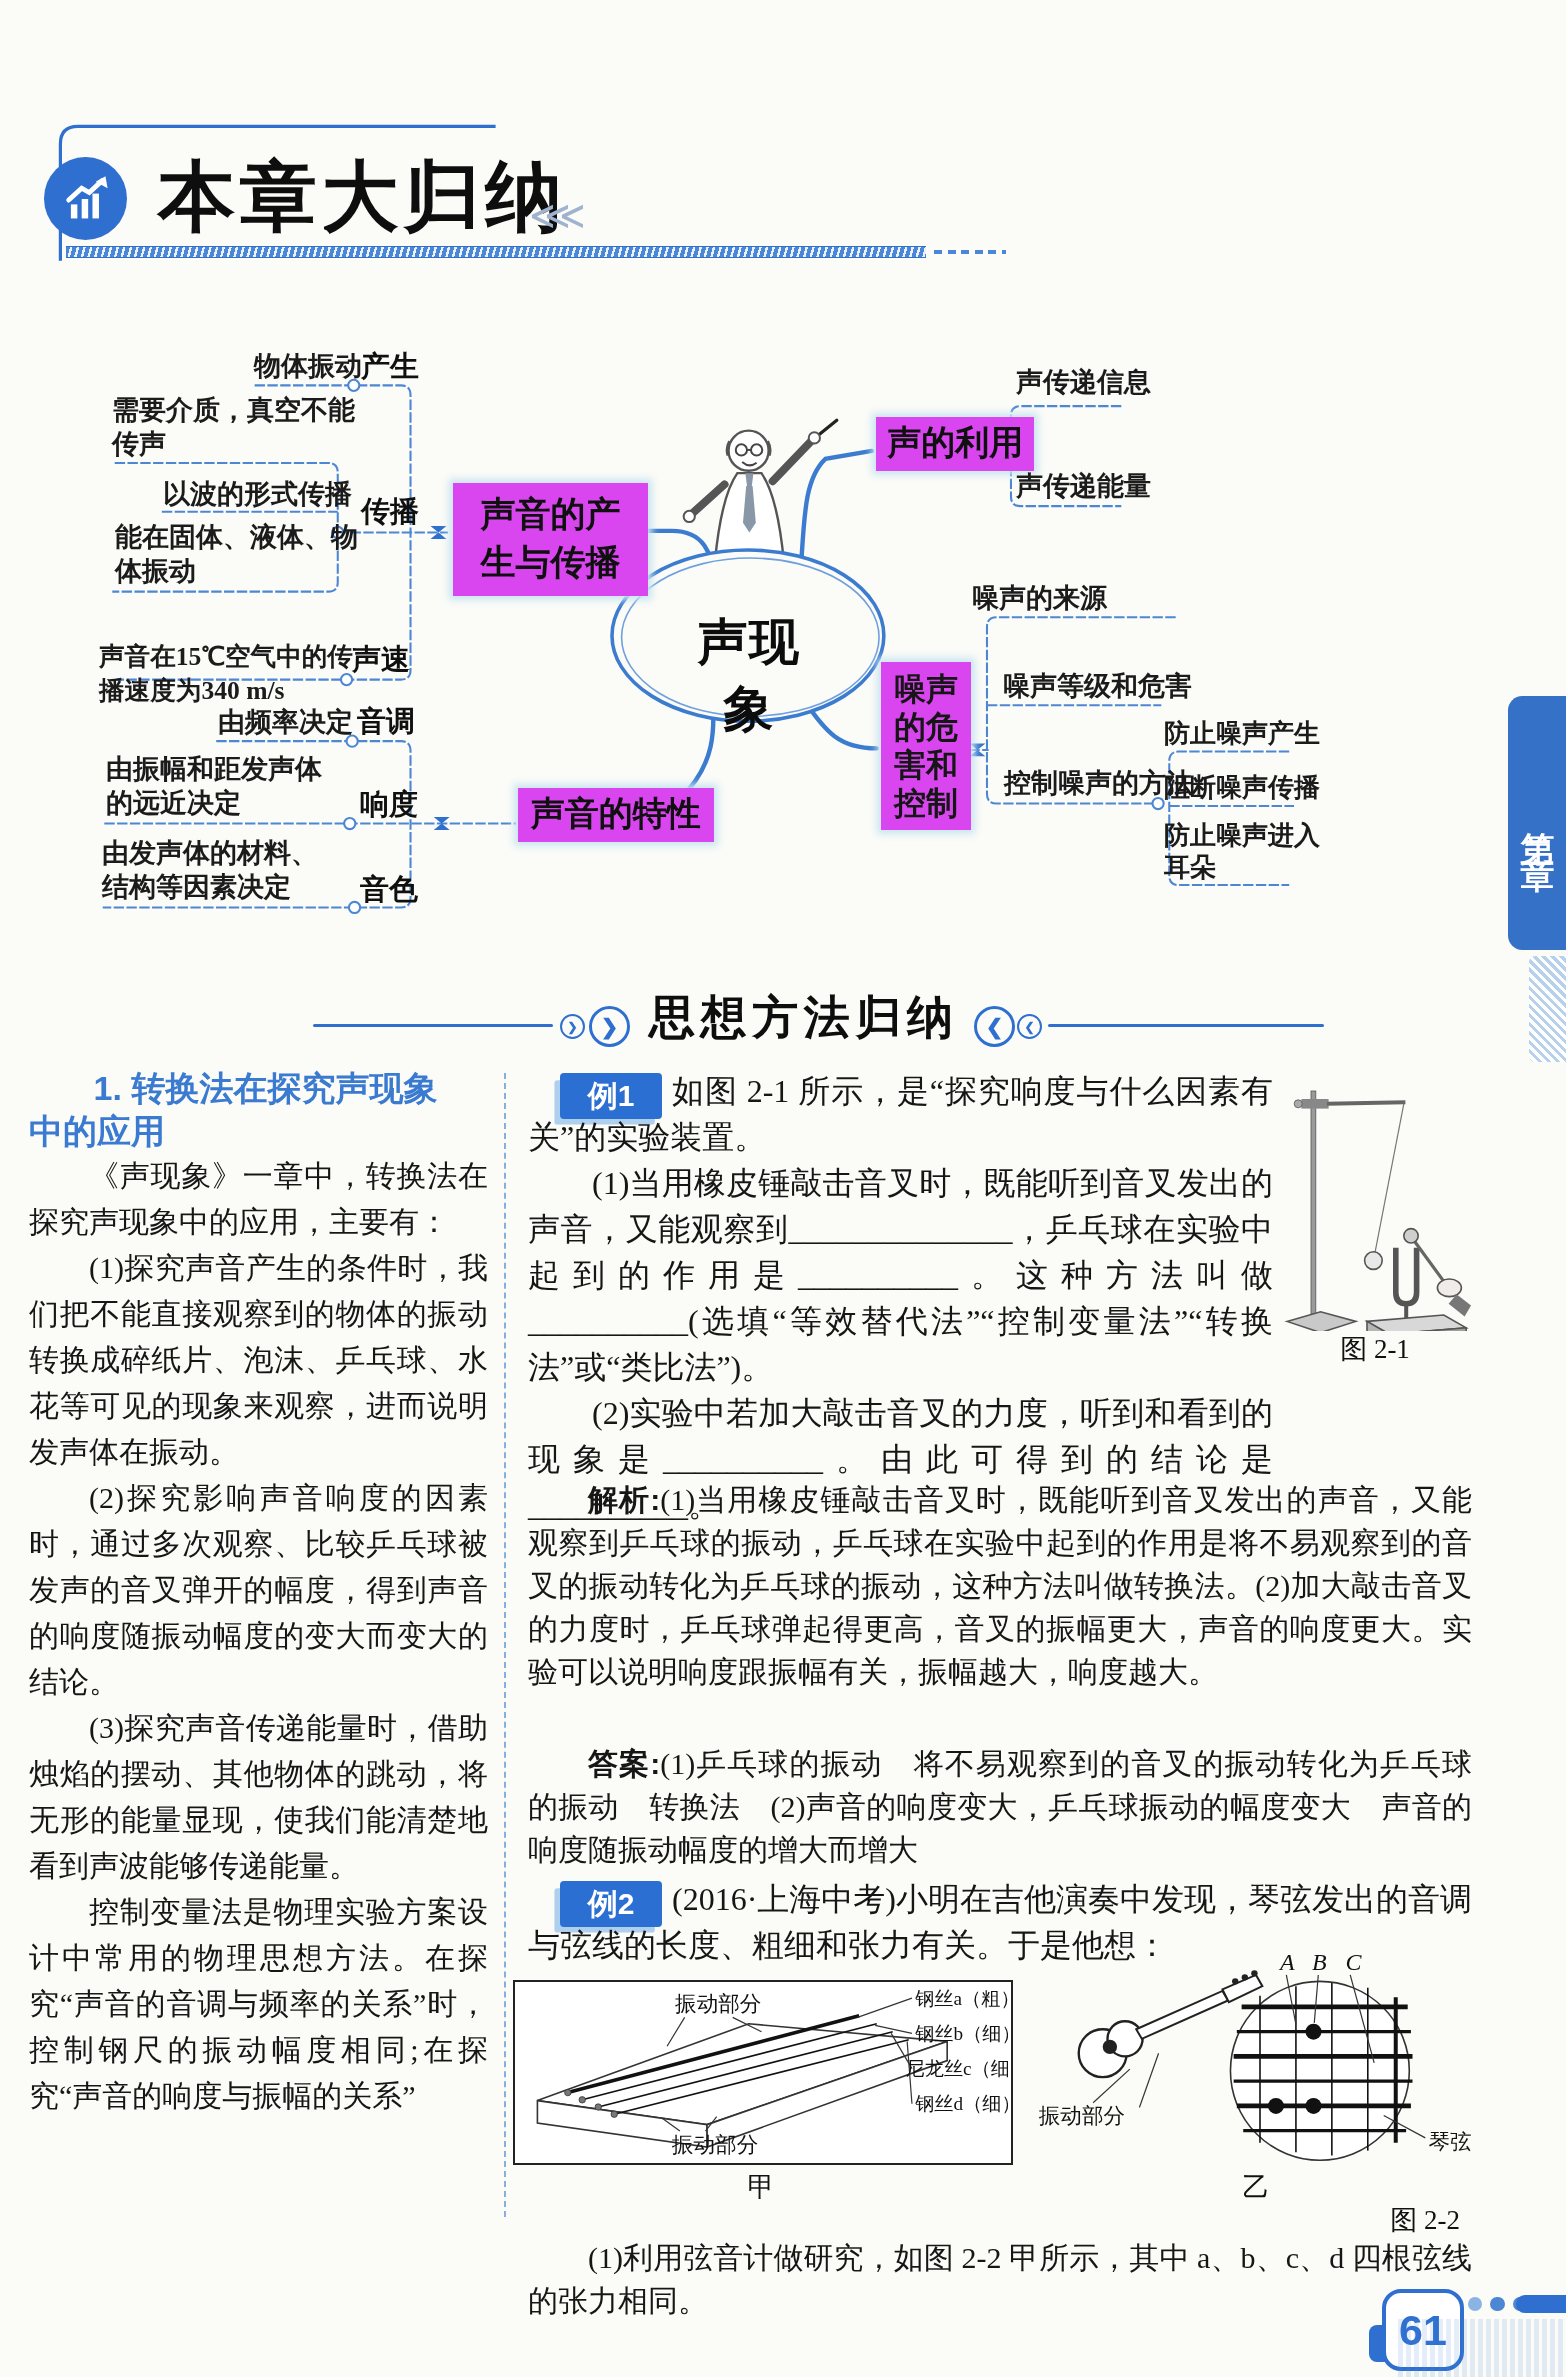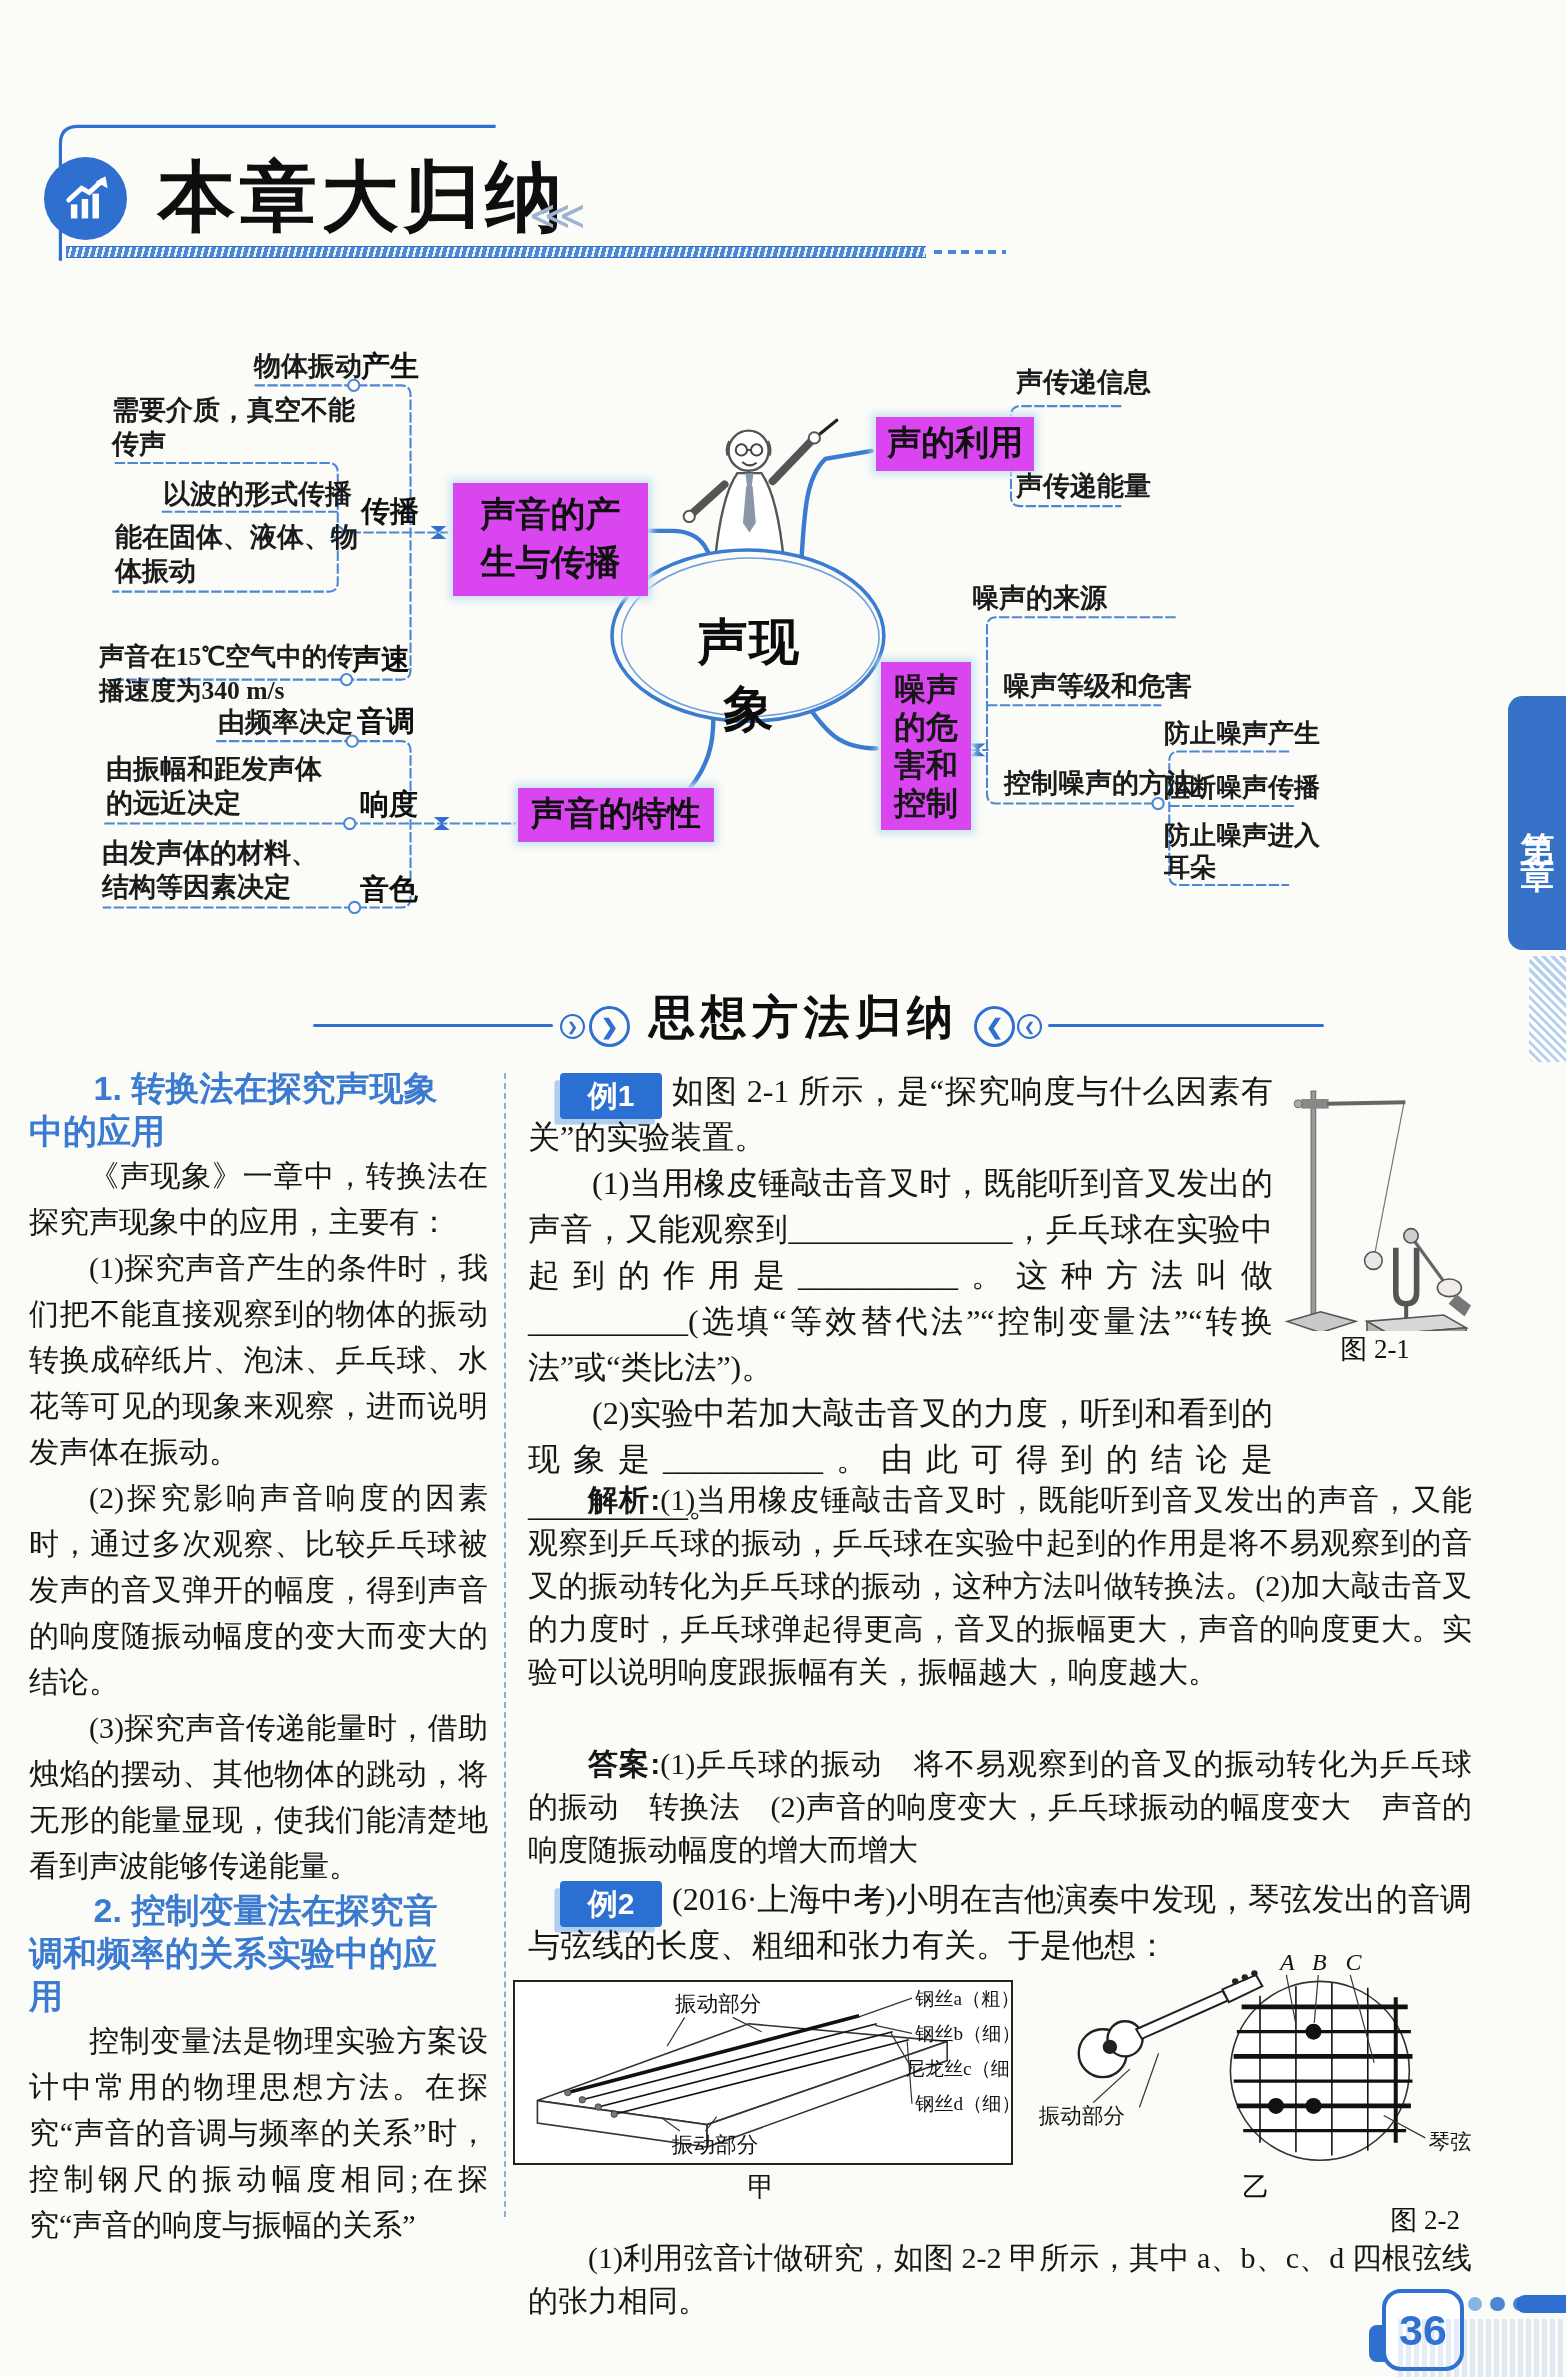--- a/index.html
+++ b/index.html
@@ -178,21 +178,20 @@
 <div class="abs sec-line" style="left:1048px;top:1024px;width:276px;"></div>
 
 <div class="abs col-divider" style="left:504px;top:1073px;height:1144px;"></div>
 
 <div class="abs lcol" style="left:29px;top:1067px;">
   <h3 class="lh">1. 转换法在探究声现象中的应用</h3>
   <p>《声现象》一章中，转换法在探究声现象中的应用，主要有：</p>
   <p>(1)探究声音产生的条件时，我们把不能直接观察到的物体的振动转换成碎纸片、泡沫、乒乓球、水花等可见的现象来观察，进而说明发声体在振动。</p>
   <p>(2)探究影响声音响度的因素时，通过多次观察、比较乒乓球被发声的音叉弹开的幅度，得到声音的响度随振动幅度的变大而变大的结论。</p>
   <p>(3)探究声音传递能量时，借助烛焰的摆动、其他物体的跳动，将无形的能量显现，使我们能清楚地看到声波能够传递能量。</p>
-  <h3 class="lh">2. 控制变量法在探究音调和频率的关系实验中的应用</h3>
   <p>控制变量法是物理实验方案设计中常用的物理思想方法。在探究“声音的音调与频率的关系”时，控制钢尺的振动幅度相同;在探究“声音的响度与振幅的关系”</p>
 </div>
 
 <div class="abs badge" style="left:560px;top:1073px;">例1</div>
 <div class="abs rblk" style="left:528px;top:1068px;width:745px;">
   <p style="text-indent:144px;">如图 2-1 所示，是“探究响度与什么因素有关”的实验装置。</p>
   <p style="text-indent:2em;">(1)当用橡皮锤敲击音叉时，既能听到音叉发出的声音，又能观察到______________，乒乓球在实验中起到的作用是__________。这种方法叫做__________(选填“等效替代法”“控制变量法”“转换法”或“类比法”)。</p>
   <p style="text-indent:2em;">(2)实验中若加大敲击音叉的力度，听到和看到的现象是__________。由此可得到的结论是__________。</p>
 </div>
 
@@ -310,19 +309,19 @@
 <div class="abs figcap" style="left:494px;top:2202px;width:966px;text-align:right;">图 2-2</div>
 
 <div class="abs rblk" style="left:528px;top:2236px;width:944px;font-size:30px;line-height:43px;">
   <p style="text-indent:2em;">(1)利用弦音计做研究，如图 2-2 甲所示，其中 a、b、c、d 四根弦线的张力相同。</p>
 </div>
 
 <div class="abs chap-tab" style="left:1508px;top:696px;width:58px;height:254px;">第二章</div>
 <div class="abs tab-hatch" style="left:1529px;top:956px;width:38px;height:106px;"></div>
 
 <div class="abs pg-shadow" style="left:1369px;top:2325px;"></div>
-<div class="abs pg-badge" style="left:1382px;top:2289px;">36</div>
+<div class="abs pg-badge" style="left:1382px;top:2289px;">61</div>
 <div class="abs" style="left:1468px;top:2297px;">
   <span class="pg-dot" style="background:#8ab4e4;"></span><span class="pg-dot"></span><span class="pg-dot"></span>
 </div>
 <div class="abs pg-bar" style="left:1516px;top:2295px;width:50px;"></div>
 <div class="abs pg-hatch" style="left:1398px;top:2319px;width:169px;height:58px;opacity:.6;"></div>
 
 
 </body></html>

